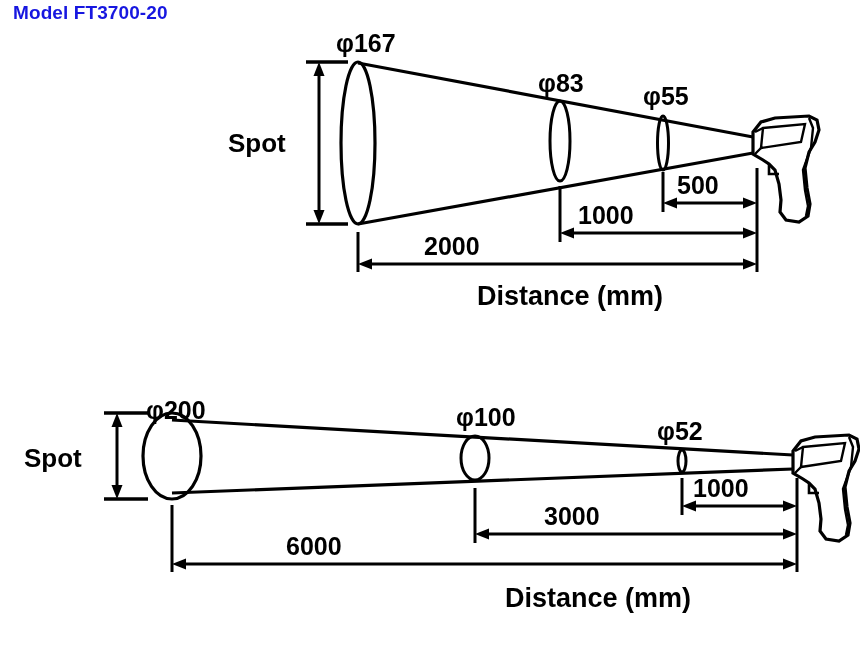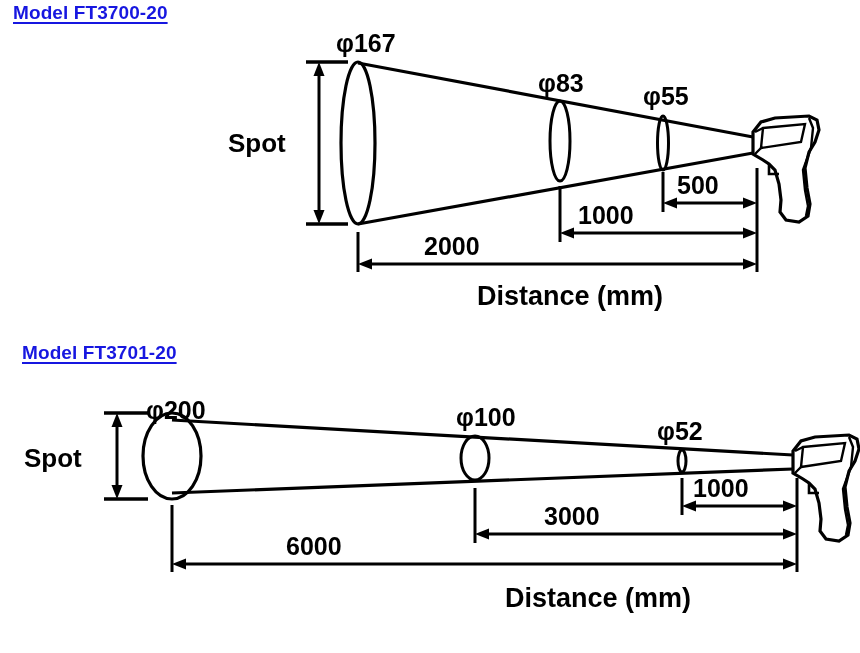--- a/index.html
+++ b/index.html
@@ -17,21 +17,20 @@
   .page {
     position: relative;
     width: 860px;
     height: 653px;
   }
   .model-title {
     position: absolute;
     font-weight: bold;
     font-size: 19px;
     color: #1717E0;
-    text-decoration: underline;
     text-underline-offset: 3px;
     text-decoration-thickness: 2px;
     white-space: nowrap;
     letter-spacing: 0.1px;
   }
   #title-top  { left: 13px; top: 2px; }
   #title-bot  { left: 22px; top: 342px; }
 
   .diagram {
     position: absolute;
@@ -122,21 +121,20 @@
     <g>
       <line class="ln" x1="365" y1="264" x2="750" y2="264" stroke-width="3"></line>
       <path d="M 358,264 L 372,258.5 L 372,269.5 Z" fill="#000"></path>
       <path d="M 757,264 L 743,258.5 L 743,269.5 Z" fill="#000"></path>
       <text class="dim-label" x="424" y="255">2000</text>
     </g>
 
     <text class="axis-label" x="477" y="305">Distance  (mm)</text>
   </svg>
 
-  <div class="model-title" id="title-bot">Model FT3701-20</div>
 
   <svg class="diagram" id="diagram-bot" width="860" height="293" viewBox="0 0 860 293">
 
     <g>
       <path class="ln" d="M 172,452 L 793,487" stroke-width="3.2" transform="translate(0,-392)"></path>
       <path class="ln" d="M 172,525 L 793,501" stroke-width="3.2" transform="translate(0,-392)"></path>
     </g>
 
     <ellipse class="ln" cx="172" cy="96" rx="29" ry="43" stroke-width="3.2"></ellipse>
     <ellipse class="ln" cx="475" cy="98" rx="14" ry="22" stroke-width="3"></ellipse>

